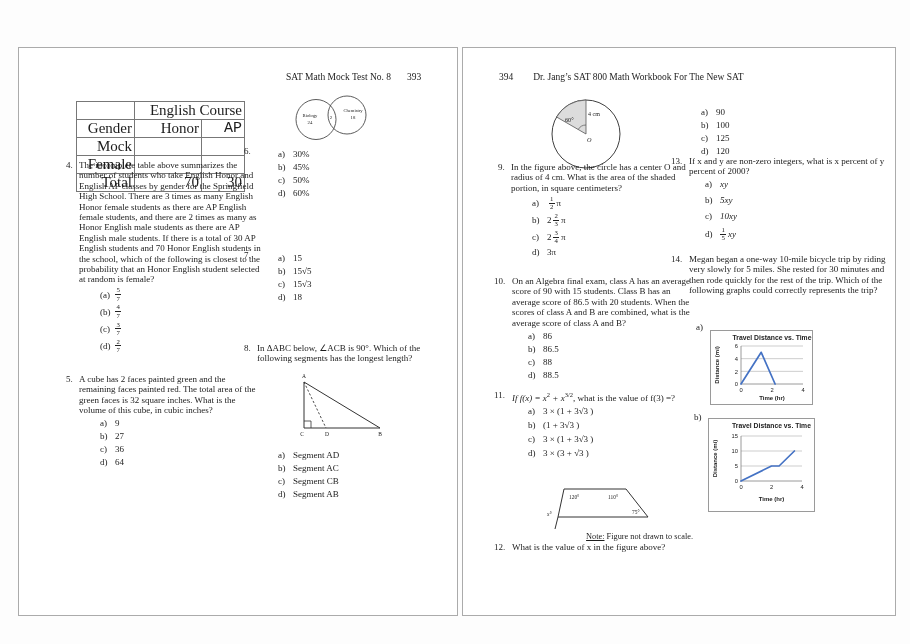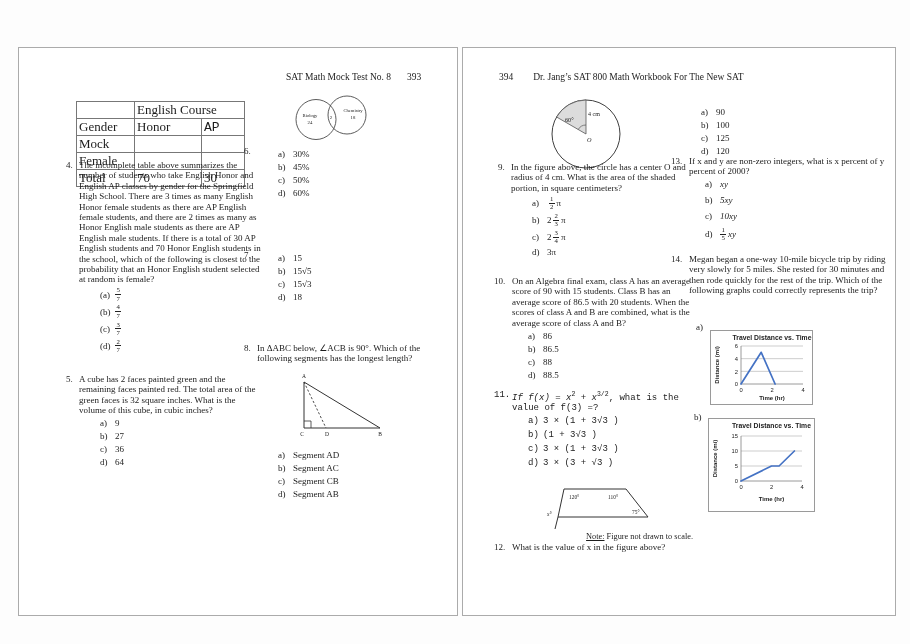--- a/index.html
+++ b/index.html
@@ -16,21 +16,21 @@
   .opts{margin-left:34px;margin-top:2.5px;}
   .opt{display:flex;align-items:center;margin-bottom:2.6px;}
   .opt .ol{width:15px;flex:none;}
   .optf .opt{margin-bottom:2px;}
   .optsp .opt{margin-bottom:5.5px;}
   .frac{display:inline-block;text-align:center;line-height:1;font-size:6.8px;}
   .frac .fn{display:block;border-bottom:0.8px solid #222;padding:0 1.5px;}
   .frac .fd{display:block;padding-top:0.5px;}
   .mx{display:flex;align-items:center;gap:1.5px;}
   .it{font-style:italic;}
-  table.tbl{position:absolute;border-collapse:collapse;font-size:13px;text-align:left;}
+  table.tbl{position:absolute;border-collapse:collapse;font-size:15px;text-align:right;}
   .tbl td{border:0.9px solid #777;height:10.2px;padding:0 2px;}
   svg.fig{position:absolute;overflow:visible;}
   .figtext{font-family:"Liberation Serif",serif;fill:#222;}
   .chartbox{position:absolute;border:1px solid #9a9a9a;background:#fff;}
   .chartlabel{position:absolute;font-size:9px;}
   .note{position:absolute;font-size:8.3px;text-align:right;}
   .note .nu{text-decoration:underline;}
   sup{font-size:6.5px;}
 </style>
 </head>
@@ -293,21 +293,21 @@
           <span class="ol">c)</span>
           <span>88</span>
         </div>
       <div class="opt">
           <span class="ol">d)</span>
           <span>88.5</span>
         </div>
     </div>
   </div>
 
-  <div class="q q2" style="left:31px;top:342px;width:206px;font-family:Liberation Mono, monospace;">
+  <div class="q q2" style="left:31px;top:342px;width:206px;">
     <span class="qnum">11.</span>
     <div class="qtext"><span class="it">If f(x) = x</span><sup>2</sup><span class="it"> + x</span><sup>3/2</sup><span>, what is the value of f(3) =?</span></div>
     <div class="opts">
       <div class="opt" style="margin-bottom:3.6px;">
           <span class="ol">a)</span>
           <span>3 × (1 + 3√3 )</span>
         </div>
       <div class="opt" style="margin-bottom:3.6px;">
           <span class="ol">b)</span>
           <span>(1 + 3√3 )</span>

